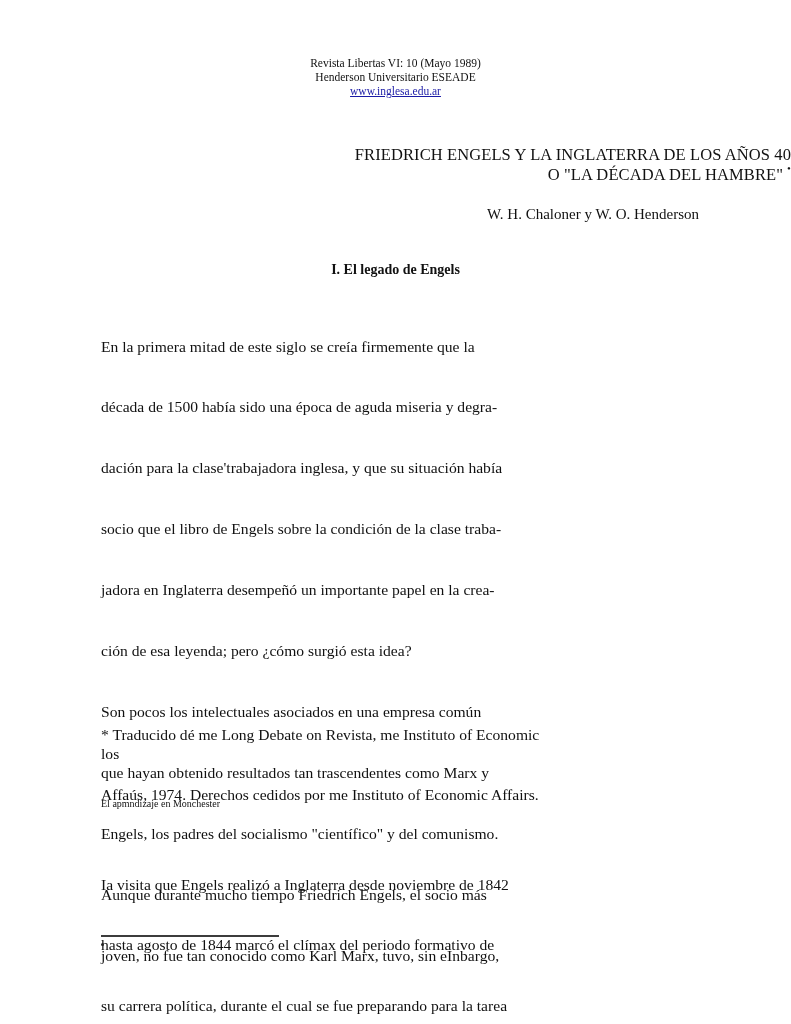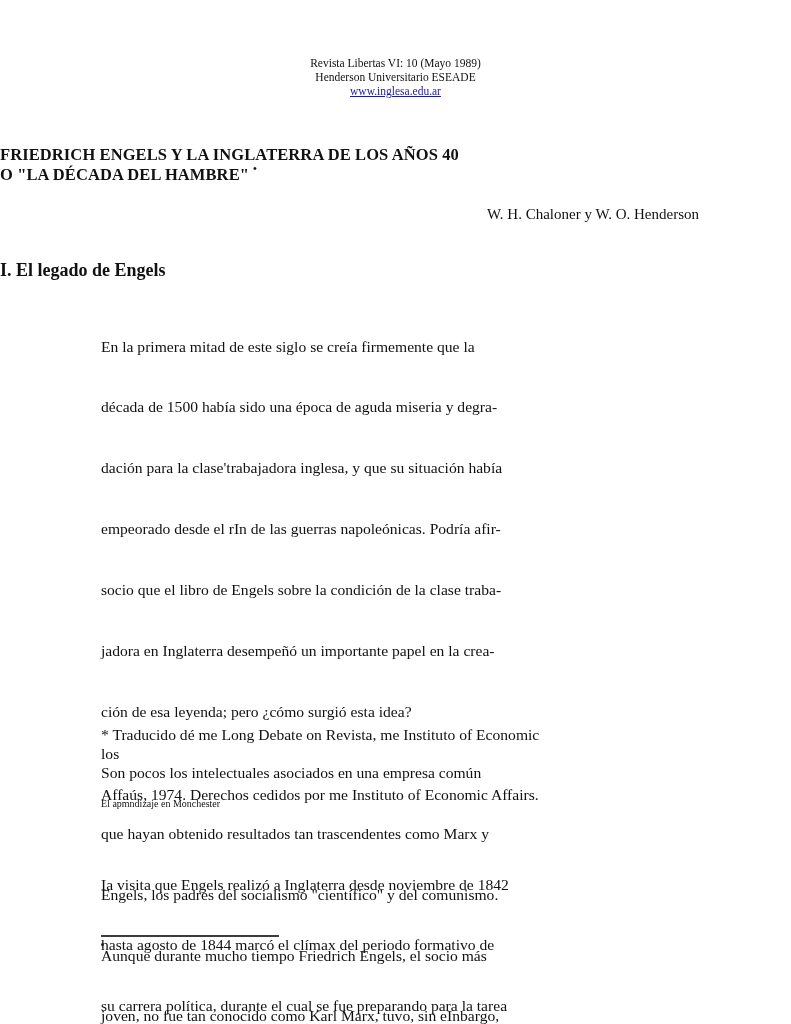--- a/index.html
+++ b/index.html
@@ -28,22 +28,22 @@
     .header .link {
       color: #1a1aa6;
       text-decoration: underline;
       cursor: pointer;
     }
     .title {
       position: absolute;
       top: 145px;
       left: 0;
       width: 791px;
-      text-align: left;
-      font-weight: bold;
+      text-align: right;
+      font-weight: normal;
       font-size: 16.5px;
       line-height: 20px;
       letter-spacing: 0.1px;
     }
     .title .star {
       font-size: 11px;
       position: relative;
       top: -8px;
       margin-left: 4px;
     }
@@ -53,23 +53,23 @@
       right: 92px;
       font-size: 15px;
       line-height: 18px;
       text-align: center;
     }
     .section-heading {
       position: absolute;
       top: 261px;
       left: 0;
       width: 791px;
-      text-align: left;
+      text-align: center;
       font-weight: bold;
-      font-size: 18px;
+      font-size: 14px;
       line-height: 18px;
     }
     .body-text {
       position: absolute;
       left: 101px;
       font-size: 15.6px;
       line-height: 20.3px;
       white-space: pre;
     }
     .p1 { top: 296px; }
@@ -132,21 +132,20 @@
 </div>
 
 <div class="authors">W. H. Chaloner y W. O. Henderson</div>
 
 <div class="section-heading">I. El legado de Engels</div>
 
 <div class="body-text p1">
   <span class="line">En la primera mitad de este siglo se creía firmemente que la</span>
   <span class="line">década de 1500 había sido una época de aguda miseria y degra-</span>
   <span class="line">dación para la clase'trabajadora inglesa, y que su situación había</span>
-  <span class="line">empeorado desde el rIn de las guerras napoleónicas. Podría afir-</span>
   <span class="line">socio que el libro de Engels sobre la condición de la clase traba-</span>
   <span class="line">jadora en Inglaterra desempeñó un importante papel en la crea-</span>
   <span class="line">ción de esa leyenda; pero ¿cómo surgió esta idea?</span>
   <span class="line">Son pocos los intelectuales asociados en una empresa común</span>
   <span class="line">que hayan obtenido resultados tan trascendentes como Marx y</span>
   <span class="line">Engels, los padres del socialismo "científico" y del comunismo.</span>
   <span class="line">Aunque durante mucho tiempo Friedrich Engels, el socio más</span>
   <span class="line">joven, no fue tan conocido como Karl Marx, tuvo, sin eInbargo,</span>
   
   

